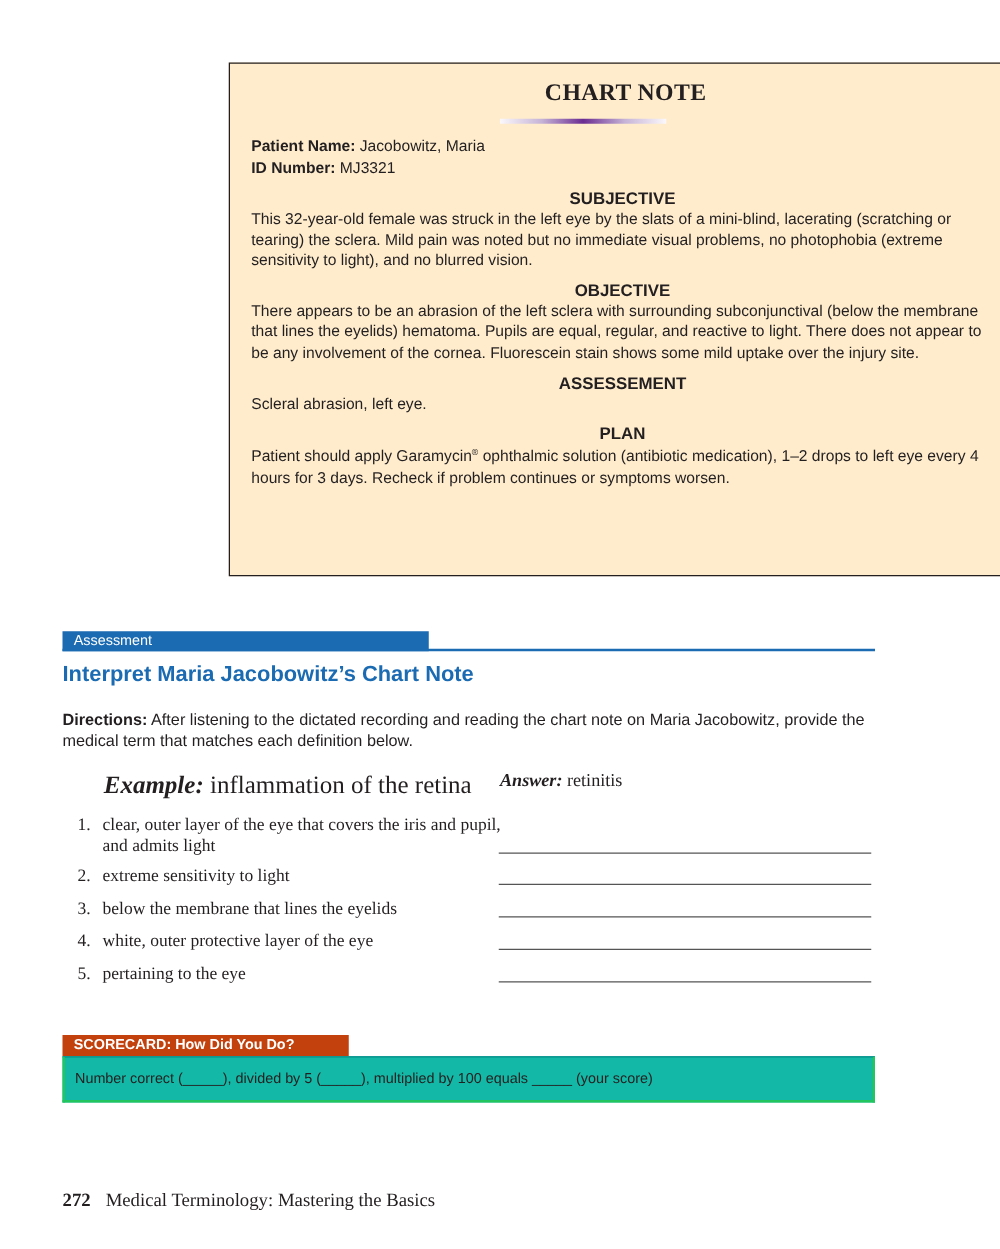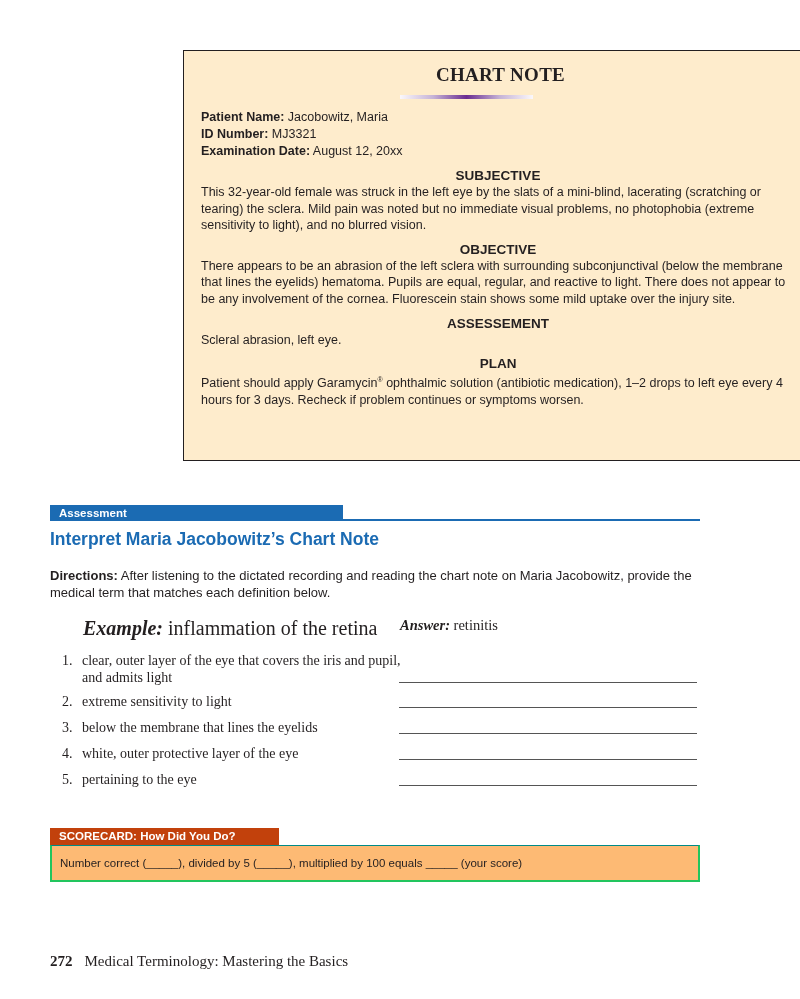--- a/index.html
+++ b/index.html
@@ -26,21 +26,21 @@
   .cn-body { font-size: 12.5px; line-height: 16.6px; }
   .cn-body b { font-weight: normal; }
   sup { font-size: 7px; vertical-align: 5px; }
 
   .assess-bar {
     position: absolute; left: 50px; top: 505px; width: 650px; height: 16px;
     border-bottom: 2px solid #1b6bb3;
   }
   .assess-tab {
     position: absolute; left: 0; top: 0; width: 293px; height: 16px;
-    background: #1b6bb3; color: #fff; font-weight: bold; font-size: 11.5px;
+    background: #1b6bb3; color: #fff; font-weight: normal; font-size: 11.5px;
     padding-left: 9px; line-height: 16px;
   }
   .section-title {
     position: absolute; left: 50px; top: 529px; font-size: 17.5px; font-weight: bold;
     color: #1b6bb3;
   }
   .directions {
     position: absolute; left: 50px; top: 567px; width: 660px; font-size: 13px; line-height: 17px;
   }
   .directions b { font-weight: bold; }
@@ -60,39 +60,38 @@
     position: absolute; left: 399px; width: 298px; height: 1px; border-top: 1px solid #555;
   }
 
   .score-tab {
     position: absolute; left: 50px; top: 828px; width: 229px; height: 17px;
     background: #c2410c; color: #fff; font-weight: bold; font-size: 11.5px;
     padding-left: 9px; line-height: 17px;
   }
   .score-box {
     position: absolute; left: 50px; top: 845px; width: 650px; height: 37px;
-    background: #fdba74; border: 2px solid #22c55e; border-top: 1px solid #008b87;
+    background: #14b8a6; border: 2px solid #22c55e; border-top: 1px solid #008b87;
     font-size: 11.5px; padding-left: 8px; line-height: 35px;
   }
 
   .footer {
     position: absolute; left: 50px; top: 953px; font-family: "Liberation Serif", serif; font-size: 15px;
   }
   .footer .pg { font-weight: bold; margin-right: 12px; }
 </style>
 </head>
 <body>
 
 <div class="chart-note">
   <div class="cn-title">CHART NOTE</div>
   <div class="cn-rule"></div>
   <div class="cn-meta">
     <div><b>Patient Name:</b> <span>Jacobowitz, Maria</span></div>
     <div><b>ID Number:</b> <span>MJ3321</span></div>
-    <div><b>Examination Date:</b> <span>August 12, 20xx</span></div>
   </div>
 
   <div class="cn-section">
     <div class="cn-heading">SUBJECTIVE</div>
     <div class="cn-body"><span>This 32-year-old female was struck in the left eye by the slats of a mini-blind, lacerating (scratching or tearing) the </span><b>sclera</b><span>. Mild pain was noted but no immediate visual problems, no </span><b>photophobia</b><span> (extreme sensitivity to light), and no blurred vision.</span></div>
   </div>
 
   <div class="cn-section">
     <div class="cn-heading">OBJECTIVE</div>
     <div class="cn-body"><span>There appears to be an abrasion of the left sclera with surrounding </span><b>subconjunctival</b><span> (below the membrane that lines the eyelids) hematoma. Pupils are equal, regular, and reactive to light. There does not appear to be any involvement of the </span><b>cornea</b><span>. Fluorescein stain shows some mild uptake over the injury site.</span></div>

